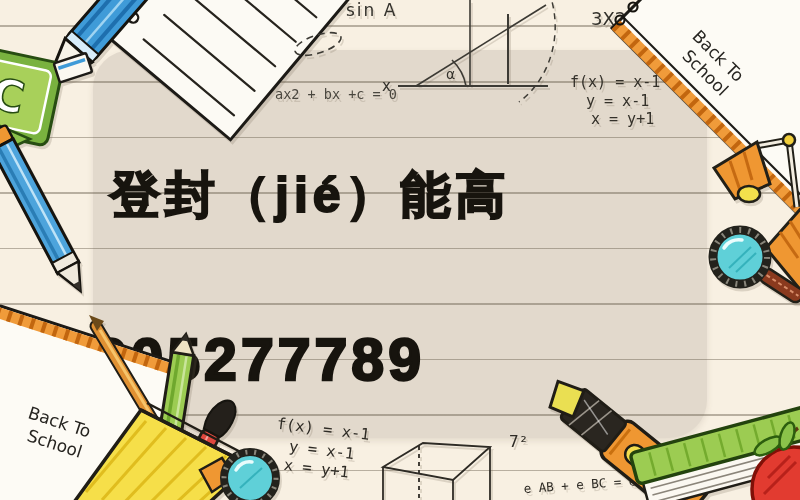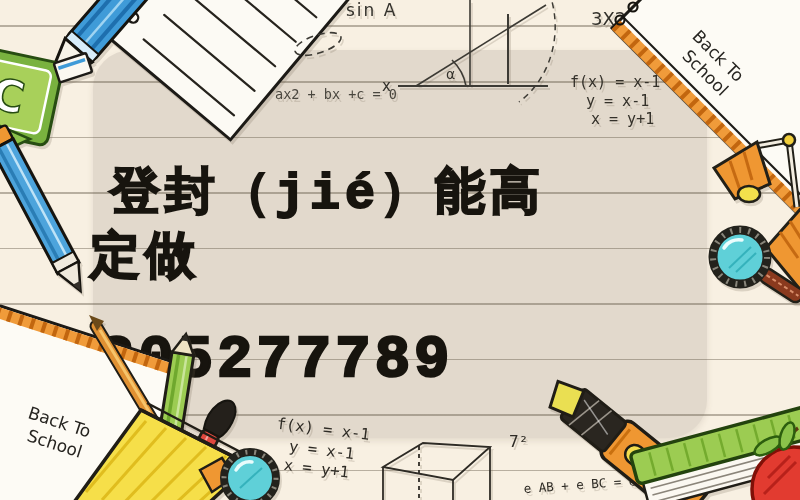--- a/index.html
+++ b/index.html
@@ -5,21 +5,21 @@
   html,body{margin:0;padding:0;}
   #stage{position:relative;width:800px;height:500px;overflow:hidden;background:#f8f0e2;font-family:"DejaVu Sans",sans-serif;}
   #panel{position:absolute;left:93px;top:50px;width:614px;height:388px;background:#e2d9cc;border-radius:38px;box-shadow:0 3px 6px rgba(90,75,55,.12);}
   #rules{position:absolute;left:0;top:0;width:800px;height:500px;pointer-events:none;
     background-image:repeating-linear-gradient(to bottom, rgba(95,85,68,.42) 0 1.5px, transparent 1.5px 55.5px);
     background-position:0 26px;}
   svg.layer{position:absolute;left:0;top:0;width:800px;height:500px;filter:drop-shadow(2px 3px 0 rgba(120,105,85,.22));}
   svg text{font-family:"DejaVu Sans Mono",monospace;}
   svg text.hand{font-family:"DejaVu Sans",sans-serif;}
   .bigtext{position:absolute;color:#17140e;font-weight:900;line-height:1;white-space:nowrap;z-index:5;
-    font-family:Liberation Mono, monospace;}
+    font-family:Liberation Sans, sans-serif;}
   #title1{left:110px;top:170px;font-size:50px;letter-spacing:5px;-webkit-text-stroke:2px #17140e;}
   #title2{left:90px;top:234px;font-size:50px;letter-spacing:5px;-webkit-text-stroke:2px #17140e;}
   #phone{left:20px;top:331px;font-size:59px;letter-spacing:4px;-webkit-text-stroke:2.5px #17140e;}
   #doodles-front{z-index:6;}
   #doodles-back{z-index:3;}
   #rules{z-index:2;}
   #panel{z-index:1;}
 </style>
 </head>
 <body>
@@ -206,21 +206,20 @@
       <circle cx="794" cy="489" r="42" fill="#e23b30" stroke="#801007" stroke-width="3.5"></circle>
       <line x1="768" y1="478" x2="790" y2="456" stroke="#b8211a" stroke-width="3"></line>
       <line x1="764" y1="494" x2="796" y2="462" stroke="#b8211a" stroke-width="3"></line>
       <path d="M 788 448 Q 790 433 798 428" stroke="#5d3a12" stroke-width="3.5" fill="none"></path>
       <ellipse cx="768" cy="446" rx="15" ry="6.5" transform="rotate(-30 768 446)" fill="#8bc34a" stroke="#2c5e0e" stroke-width="2.5"></ellipse>
       <ellipse cx="787" cy="436" rx="6.5" ry="14" transform="rotate(18 787 436)" fill="#8bc34a" stroke="#2c5e0e" stroke-width="2.5"></ellipse>
     </g>
   </svg>
 
   <div id="title1" class="bigtext">登封（jié）能高</div>
-  <div id="title2" class="bigtext">定做</div>
   <div id="phone" class="bigtext">18305277789</div>
 
   <svg id="doodles-front" class="layer" viewBox="0 0 800 500">
 
     <g transform="rotate(18 60 420)">
       <rect x="-34" y="330" width="190" height="235" rx="3" fill="#fdfbf5" stroke="#1c1a16" stroke-width="3"></rect>
       <line x1="-34" y1="337" x2="156" y2="337" stroke="#f09b3a" stroke-width="11"></line>
       <line x1="-34" y1="337" x2="156" y2="337" stroke="#c2660f" stroke-width="11" stroke-dasharray="4 8"></line>
       <g fill="none" stroke="#16140f" stroke-width="2.2">
         <circle cx="-36" cy="356" r="4.5"></circle>

